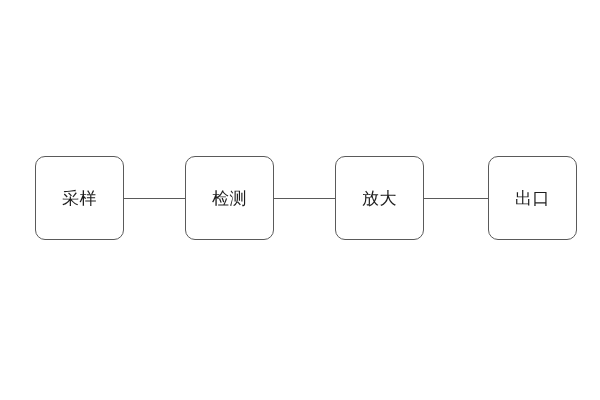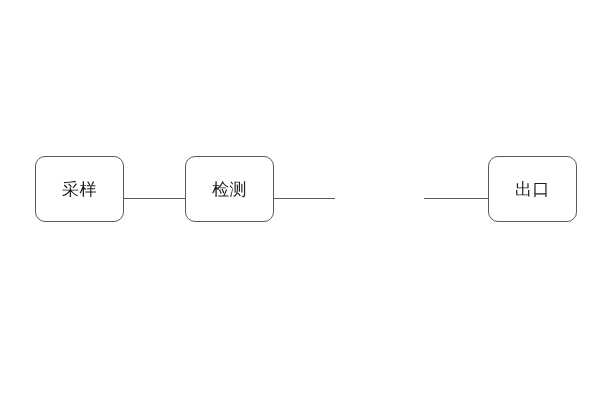--- a/index.html
+++ b/index.html
@@ -17,21 +17,21 @@
   #canvas {
     position: relative;
     width: 600px;
     height: 400px;
     background: #ffffff;
   }
   .flow-node {
     position: absolute;
     box-sizing: border-box;
     width: 89px;
-    height: 66px;
+    height: 84px;
     background: #ffffff;
     border: 1px solid #5a5a5a;
     border-radius: 10px;
     display: flex;
     align-items: center;
     justify-content: center;
     z-index: 2;
   }
   .flow-node-label {
     font-family: "DejaVu Sans", "Liberation Sans", sans-serif;
@@ -68,20 +68,23 @@
   </div>
 
   <div class="connector conn-1"></div>
 
   <div class="flow-node node-2">
     <span class="flow-node-label">检测</span>
   </div>
 
   <div class="connector conn-2"></div>
 
+  <div class="flow-node node-3">
+    <span class="flow-node-label">放大</span>
+  </div>
 
   <div class="connector conn-3"></div>
 
   <div class="flow-node node-4">
     <span class="flow-node-label">出口</span>
   </div>
 
 </div>
 
 </body></html>

